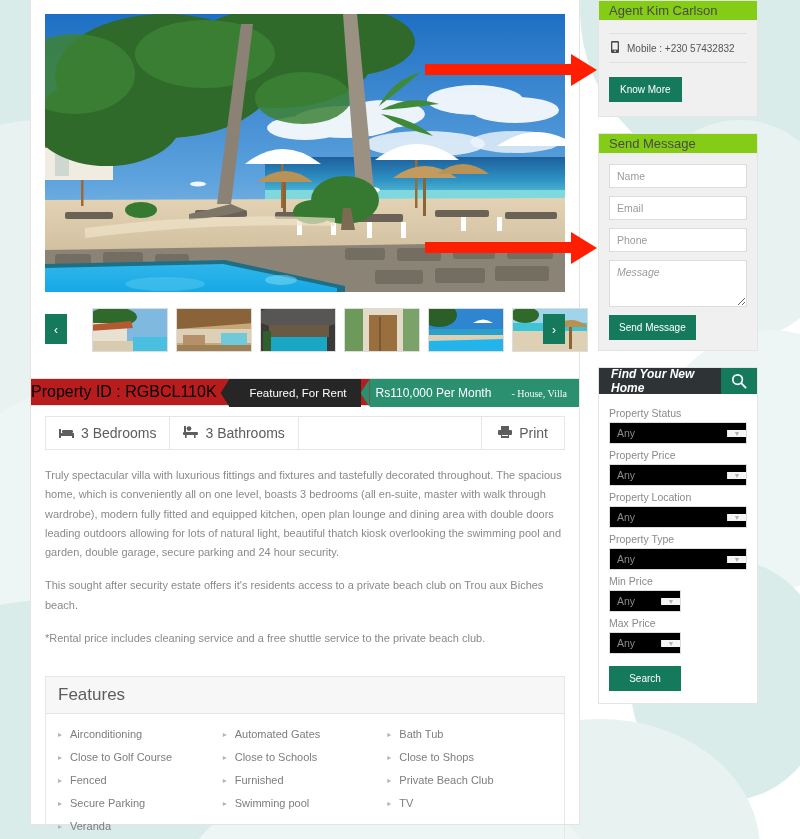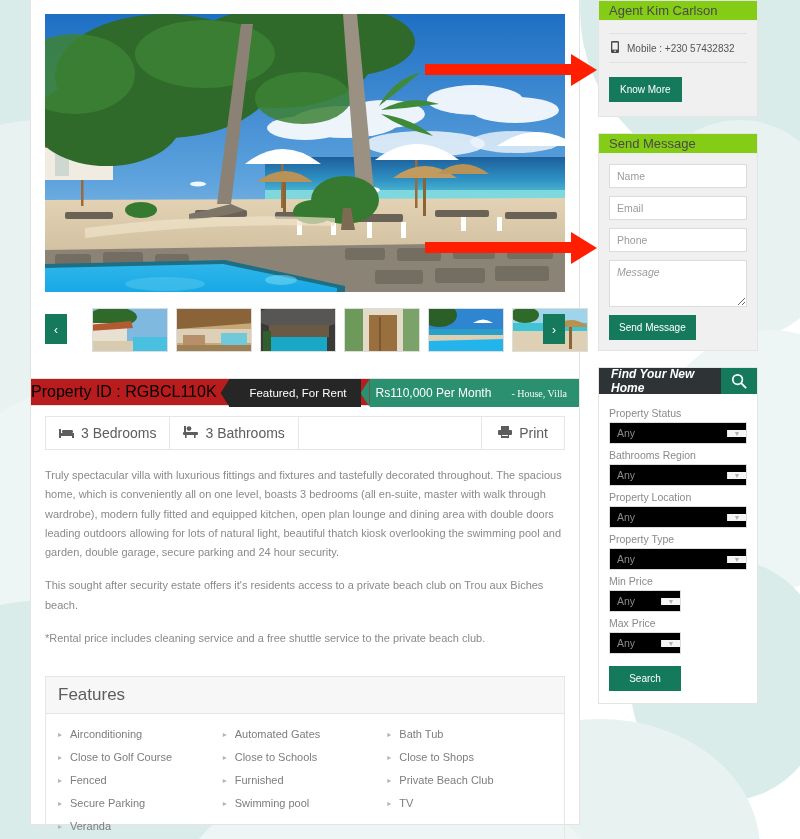--- a/index.html
+++ b/index.html
@@ -562,21 +562,21 @@
         </div>
       </div>
       <div id="search-body">
 
         <div class="fld-label">Property Status</div>
         <div class="fake-select">
           <span class="val">Any</span>
           <span class="arrow">▼</span>
         </div>
 
-        <div class="fld-label">Bathrooms Region</div>
+        <div class="fld-label">Property Price</div>
         <div class="fake-select">
           <span class="val">Any</span>
           <span class="arrow">▼</span>
         </div>
 
         <div class="fld-label">Property Location</div>
         <div class="fake-select">
           <span class="val">Any</span>
           <span class="arrow">▼</span>
         </div>

